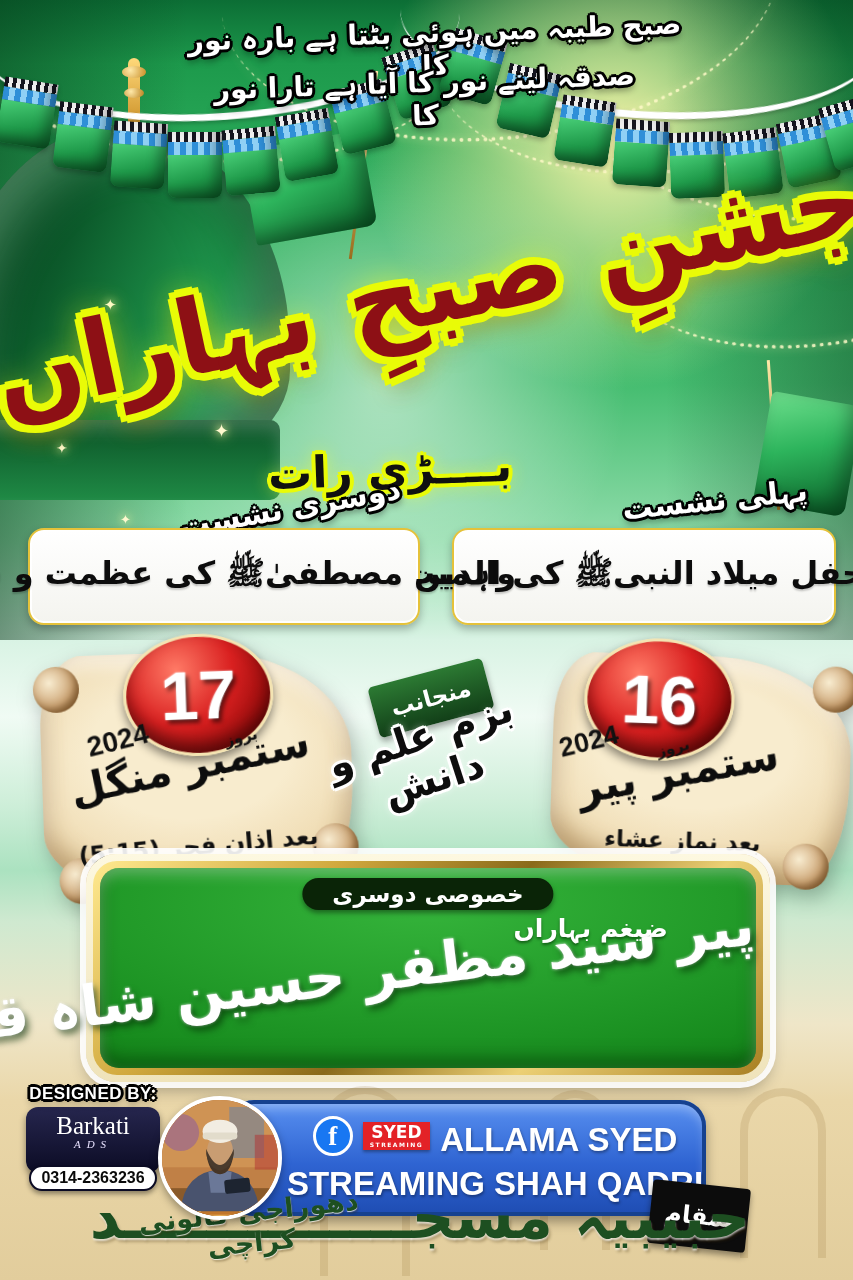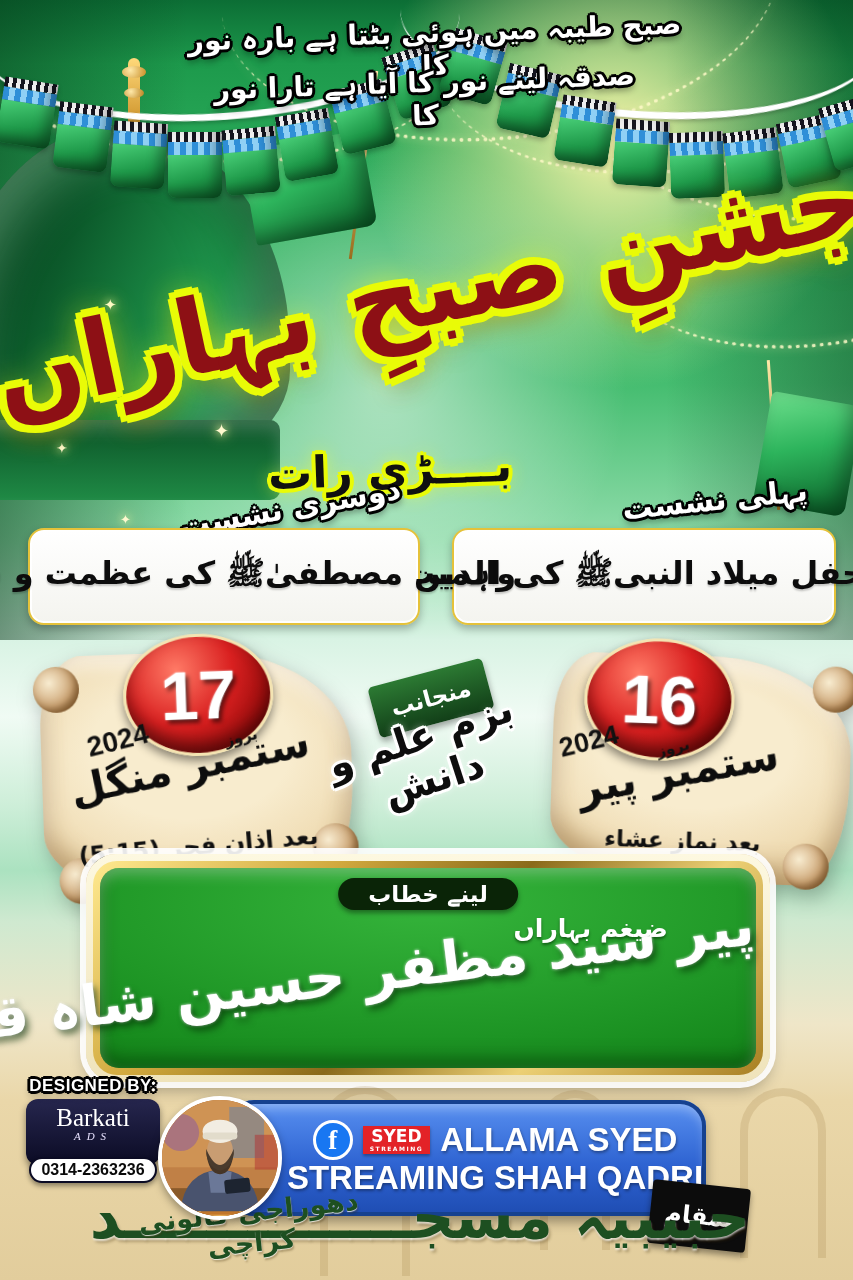--- a/index.html
+++ b/index.html
@@ -1,21 +1,21 @@
 <!DOCTYPE html>
 <html lang="ur" style="--title-maroon: #8d1015; --glow-yellow: #e9fb07; --panel-green: #179a1d; --gold: #c9a23a; --banner-blue: #2f64d2; --live-red: #e32227; --facebook-blue: #1877f2; --badge-red: #c41717; --parchment: #efdcb6; --navy: #16163a; --venue-green: #1d4f21; --background-beige: #e9d6aa; --background-green: #2aa455;"><head>
 <meta charset="utf-8">
 <style>
   html,body{margin:0;padding:0;background:#222;}
   .poster{position:relative;width:853px;height:1280px;overflow:hidden;
     font-family:"DejaVu Sans",sans-serif;
     background:linear-gradient(180deg,#0c6e35 0%,#1d9a4c 5%,#2fb05e 16%,#45bd70 30%,#8fdcaa 42%,#d9f3e4 50%,#f0fbf4 56%,#cdeed8 63%,#abe2c0 68%,#cfe9d0 72%,#efe6c8 80%,#ead7a9 86%,#e2cd9c 100%);}
   .poster *{position:absolute;box-sizing:border-box;}
   .urdu{font-family:"DejaVu Sans",sans-serif;direction:rtl;}
-  .latin{font-family:"Liberation Sans",sans-serif;}
+  .latin{font-family:"Liberation Sans",sans-serif;margin-top:8px;}
 
   
   .glow{left:0;top:0;width:853px;height:700px;
     background:radial-gradient(circle at 72% 20%,rgba(255,246,170,.95),rgba(255,246,170,0) 30%),
                radial-gradient(circle at 45% 55%,rgba(255,255,255,.55),rgba(255,255,255,0) 40%);}
   .vignette{left:0;top:0;width:853px;height:640px;
     background:linear-gradient(90deg,rgba(5,55,24,.5),rgba(5,55,24,0) 22%,rgba(5,55,24,0) 78%,rgba(5,55,24,.4));}
   .dome{left:-50px;top:125px;width:340px;height:350px;
     background:linear-gradient(115deg,#052e16 0%,#0c5a2b 35%,#1f9a4e 68%,#8fdcae 100%);
     border-radius:50% 50% 44% 44% / 64% 64% 30% 30%;
@@ -262,21 +262,21 @@
 
   <div class="org-badge">
     <span class="urdu">منجانب</span>
   </div>
   <div class="org-name urdu stroke-white">بزم علم و دانش</div>
 
   <div class="panel">
     <div class="panel-gold"></div>
     <div class="panel-core">
       <div class="panel-pill">
-        <span class="urdu">لینے خطاب</span>
+        <span class="urdu">خصوصی دوسری</span>
       </div>
       <div class="honorific urdu">ضیغم بہاراں</div>
       <div class="speaker-name urdu">پیر سید مظفر حسین شاہ قادری</div>
     </div>
   </div>
 
   <div class="arch" style="left:320px;top:1086px;width:90px;height:190px;"></div>
   <div class="arch" style="left:540px;top:1090px;width:70px;height:160px;"></div>
   <div class="arch" style="left:740px;top:1088px;width:86px;height:170px;"></div>
 

